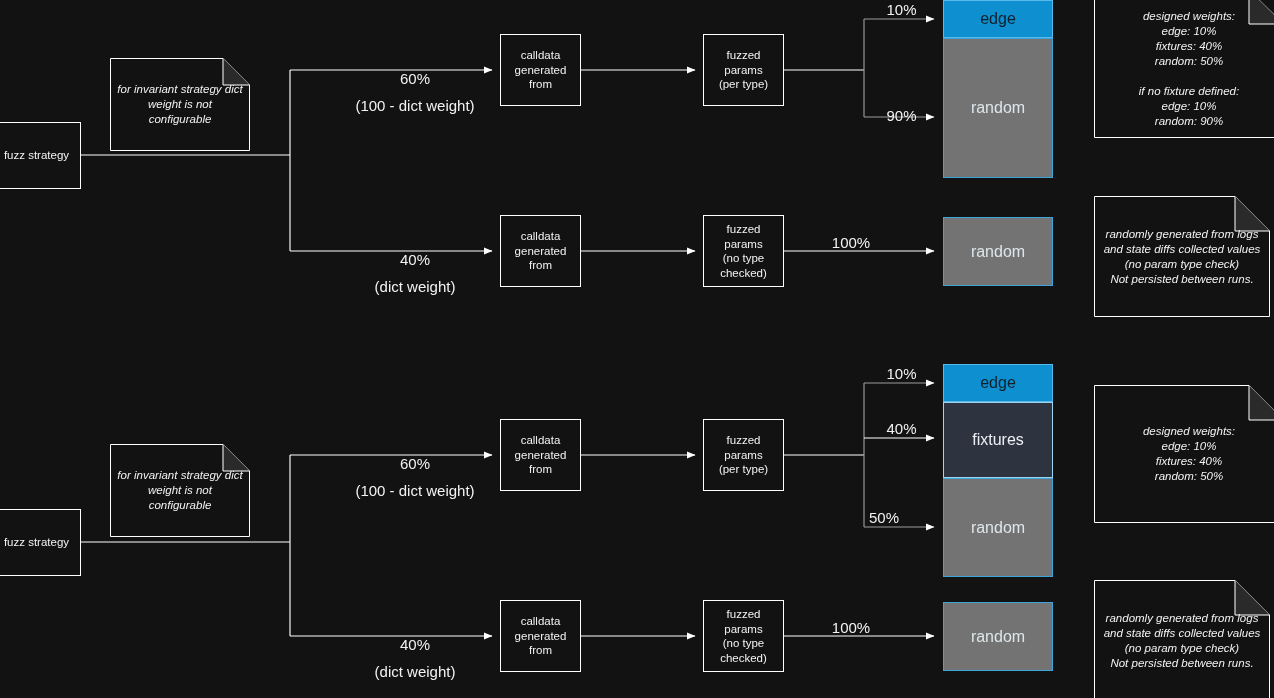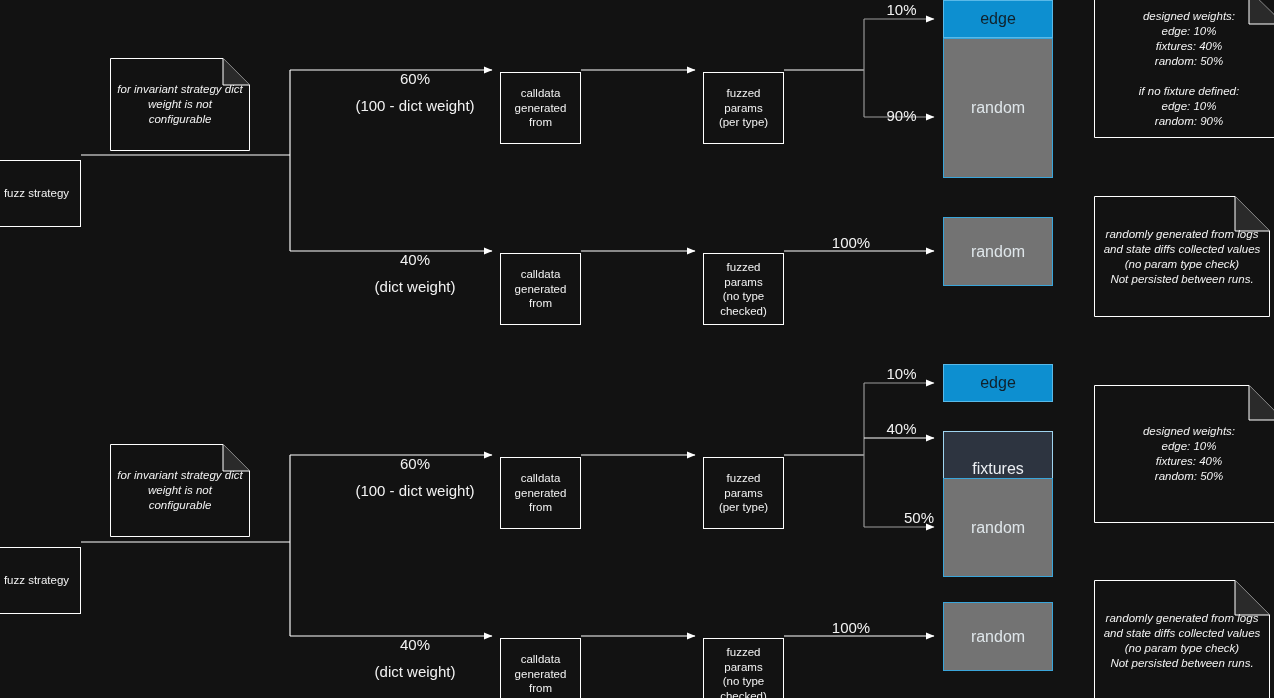--- a/index.html
+++ b/index.html
@@ -21,21 +21,20 @@
     display:flex;
     align-items:center;
     justify-content:center;
     text-align:center;
     font-size:11.5px;
     line-height:14.5px;
     color:#f2f2f2;
     background:#121212;
     white-space:pre-line;
     padding:10px;
-    margin-top:38px;
   }
   .bar-seg{
     position:absolute;
     box-sizing:border-box;
     display:flex;
     align-items:center;
     justify-content:center;
     text-align:center;
     font-size:16px;
     line-height:14px;
@@ -238,26 +237,26 @@
 
   <div class="node" style="left:703px;top:600px;width:81px;height:72px;">fuzzed
 params
 (no type
 checked)</div>
 
   <div class="edge-label" style="left:869px;top:367px;width:65px;text-align:center;">10%</div>
 
   <div class="edge-label" style="left:869px;top:422px;width:65px;text-align:center;">40%</div>
 
-  <div class="edge-label" style="left:869px;top:511px;width:65px;text-align:right;">50%</div>
+  <div class="edge-label" style="left:869px;top:511px;width:65px;text-align:left;">50%</div>
 
   <div class="edge-label" style="left:820px;top:621px;width:62px;text-align:center;">100%</div>
 
   <div class="bar-seg seg-edge" style="left:943px;top:364px;width:110px;height:38px;">edge</div>
-  <div class="bar-seg seg-fixtures" style="left:943px;top:402px;width:110px;height:76px;margin-top:29px;">fixtures</div>
+  <div class="bar-seg seg-fixtures" style="left:943px;top:402px;width:110px;height:76px;">fixtures</div>
   <div class="bar-seg seg-random" style="left:943px;top:478px;width:110px;height:99px;">random</div>
 
   <div class="bar-seg seg-random" style="left:943px;top:602px;width:110px;height:69px;">random</div>
 
   <div class="note" style="left:1094px;top:385px;width:190px;height:138px;">
     <svg class="note-frame" viewBox="0 0 190 138" preserveAspectRatio="none">
       <path d="M0.5,0.5 L155,0.5 L189.5,35 L189.5,137.5 L0.5,137.5 Z" fill="#121212" stroke="#ffffff" stroke-width="1"></path>
       <path d="M155,0.5 L155,35 L189.5,35" fill="#2a2a2a" stroke="#ffffff" stroke-width="1"></path>
     </svg>
     <span class="note-body">designed weights:

